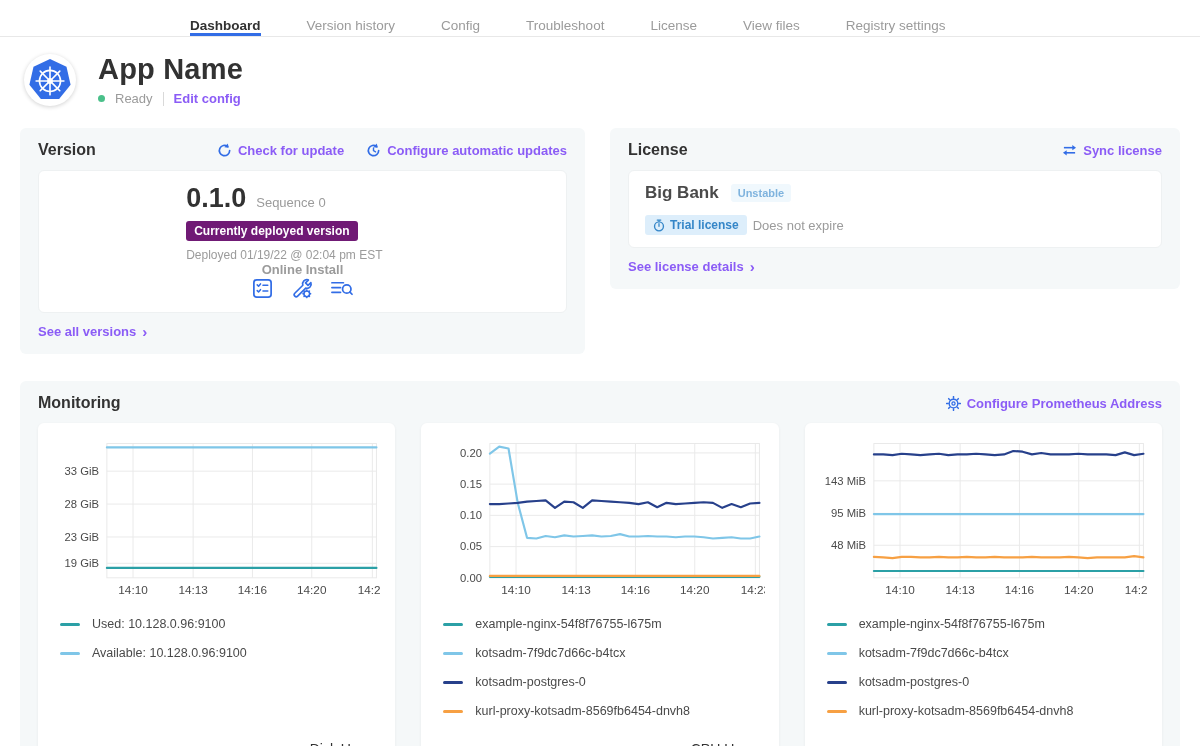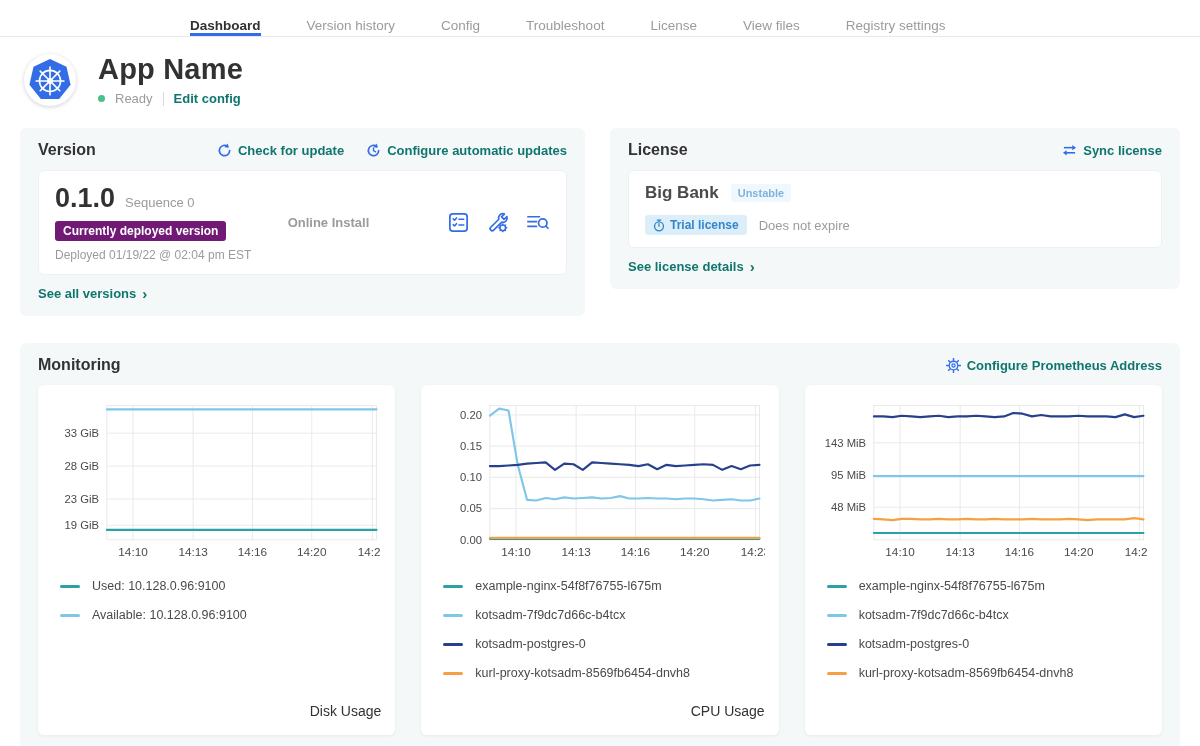--- a/index.html
+++ b/index.html
@@ -15,31 +15,31 @@
 
   
   .app-header { display:flex; align-items:center; gap:22px; padding:16px 24px 14px; }
   .logo-circle { width:52px; height:52px; border-radius:50%; background:#fff;
     box-shadow:0 1px 4px rgba(0,0,0,.18); display:flex; align-items:center; justify-content:center; }
   .app-title { font-size:29px; font-weight:800; letter-spacing:.2px; }
   .app-sub { display:flex; align-items:center; gap:10px; margin-top:5px; font-size:13px; }
   .status-dot { width:7px; height:7px; border-radius:50%; background:#4ac08a; display:inline-block; }
   .status-text { color:#9b9b9b; }
   .vdiv { width:1px; height:14px; background:#d9d9d9; }
-  .link { color:#0f766e; font-weight:700; font-size:13px; cursor:pointer; text-decoration:none;
+  .link { color:#8b5cf6; font-weight:700; font-size:13px; cursor:pointer; text-decoration:none;
     display:inline-flex; align-items:center; gap:6px; }
 
   
   .row-cards { display:grid; grid-template-columns:565px 1fr; gap:25px;
     margin:8px 20px 0; align-items:start; }
   .section { background:#f5f8f9; border-radius:6px; padding:13px 18px 14px; }
   .section-head { display:flex; align-items:center; justify-content:space-between; margin-bottom:11px; }
   .section-title { font-size:16px; font-weight:700; }
   .head-links { display:flex; gap:22px; }
-  .white-card { background:#fff; border:1px solid #eef1f2; border-radius:6px; padding:12px 16px; }
+  .white-card { background:#fff; border:1px solid #eef1f2; border-radius:6px; padding:12px 16px;flex-direction:column; }
   .see-link { margin-top:11px; display:inline-flex; align-items:center; gap:6px; }
   .chev { font-size:15px; font-weight:700; line-height:1; }
 
   
   .v-flex { display:flex; align-items:center; }
   .v-left { width:47%; }
   .v-numrow { display:flex; align-items:baseline; gap:10px; }
   .v-number { font-size:27px; font-weight:800; }
   .v-seq { font-size:13px; color:#9b9b9b; }
   .badge-green { display:inline-block; margin:7px 0 7px; background:#701a75; color:#fff;
@@ -47,21 +47,21 @@
   .v-deployed { font-size:12px; color:#9b9b9b; }
   .v-mid { flex:1; color:#9b9b9b; font-weight:700; font-size:13px; }
   .v-icons { display:flex; gap:16px; align-items:center; }
   .v-icons svg { cursor:pointer; }
 
   
   .l-row1 { display:flex; align-items:center; gap:12px; }
   .l-name { font-size:17px; font-weight:700; color:#4a4a4a; }
   .badge-channel { font-size:11px; font-weight:700; color:#7fb3de; background:#f0f8fd;
     padding:3px 7px; border-radius:3px; }
-  .l-row2 { display:flex; align-items:center; gap:12px; margin-top:12px; }
+  .l-row2 { display:flex; align-items:center; gap:6px; margin-top:12px; }
   .badge-trial { display:inline-flex; align-items:center; gap:5px; font-size:12px; font-weight:700;
     color:#3586c8; background:#ddeefb; padding:3px 8px; border-radius:3px; }
   .l-expiry { font-size:13px; color:#9b9b9b; }
 
   
   .monitoring { margin:27px 20px 0; }
   .charts-row { display:flex; gap:26px; }
   .m-card { flex:1; background:#fff; border-radius:6px; padding:10px 14px 16px;
     box-shadow:0 1px 3px rgba(50,50,50,.07); display:flex; flex-direction:column; min-height:343px; }
   .legend { margin-top:8px; padding-left:8px; }

